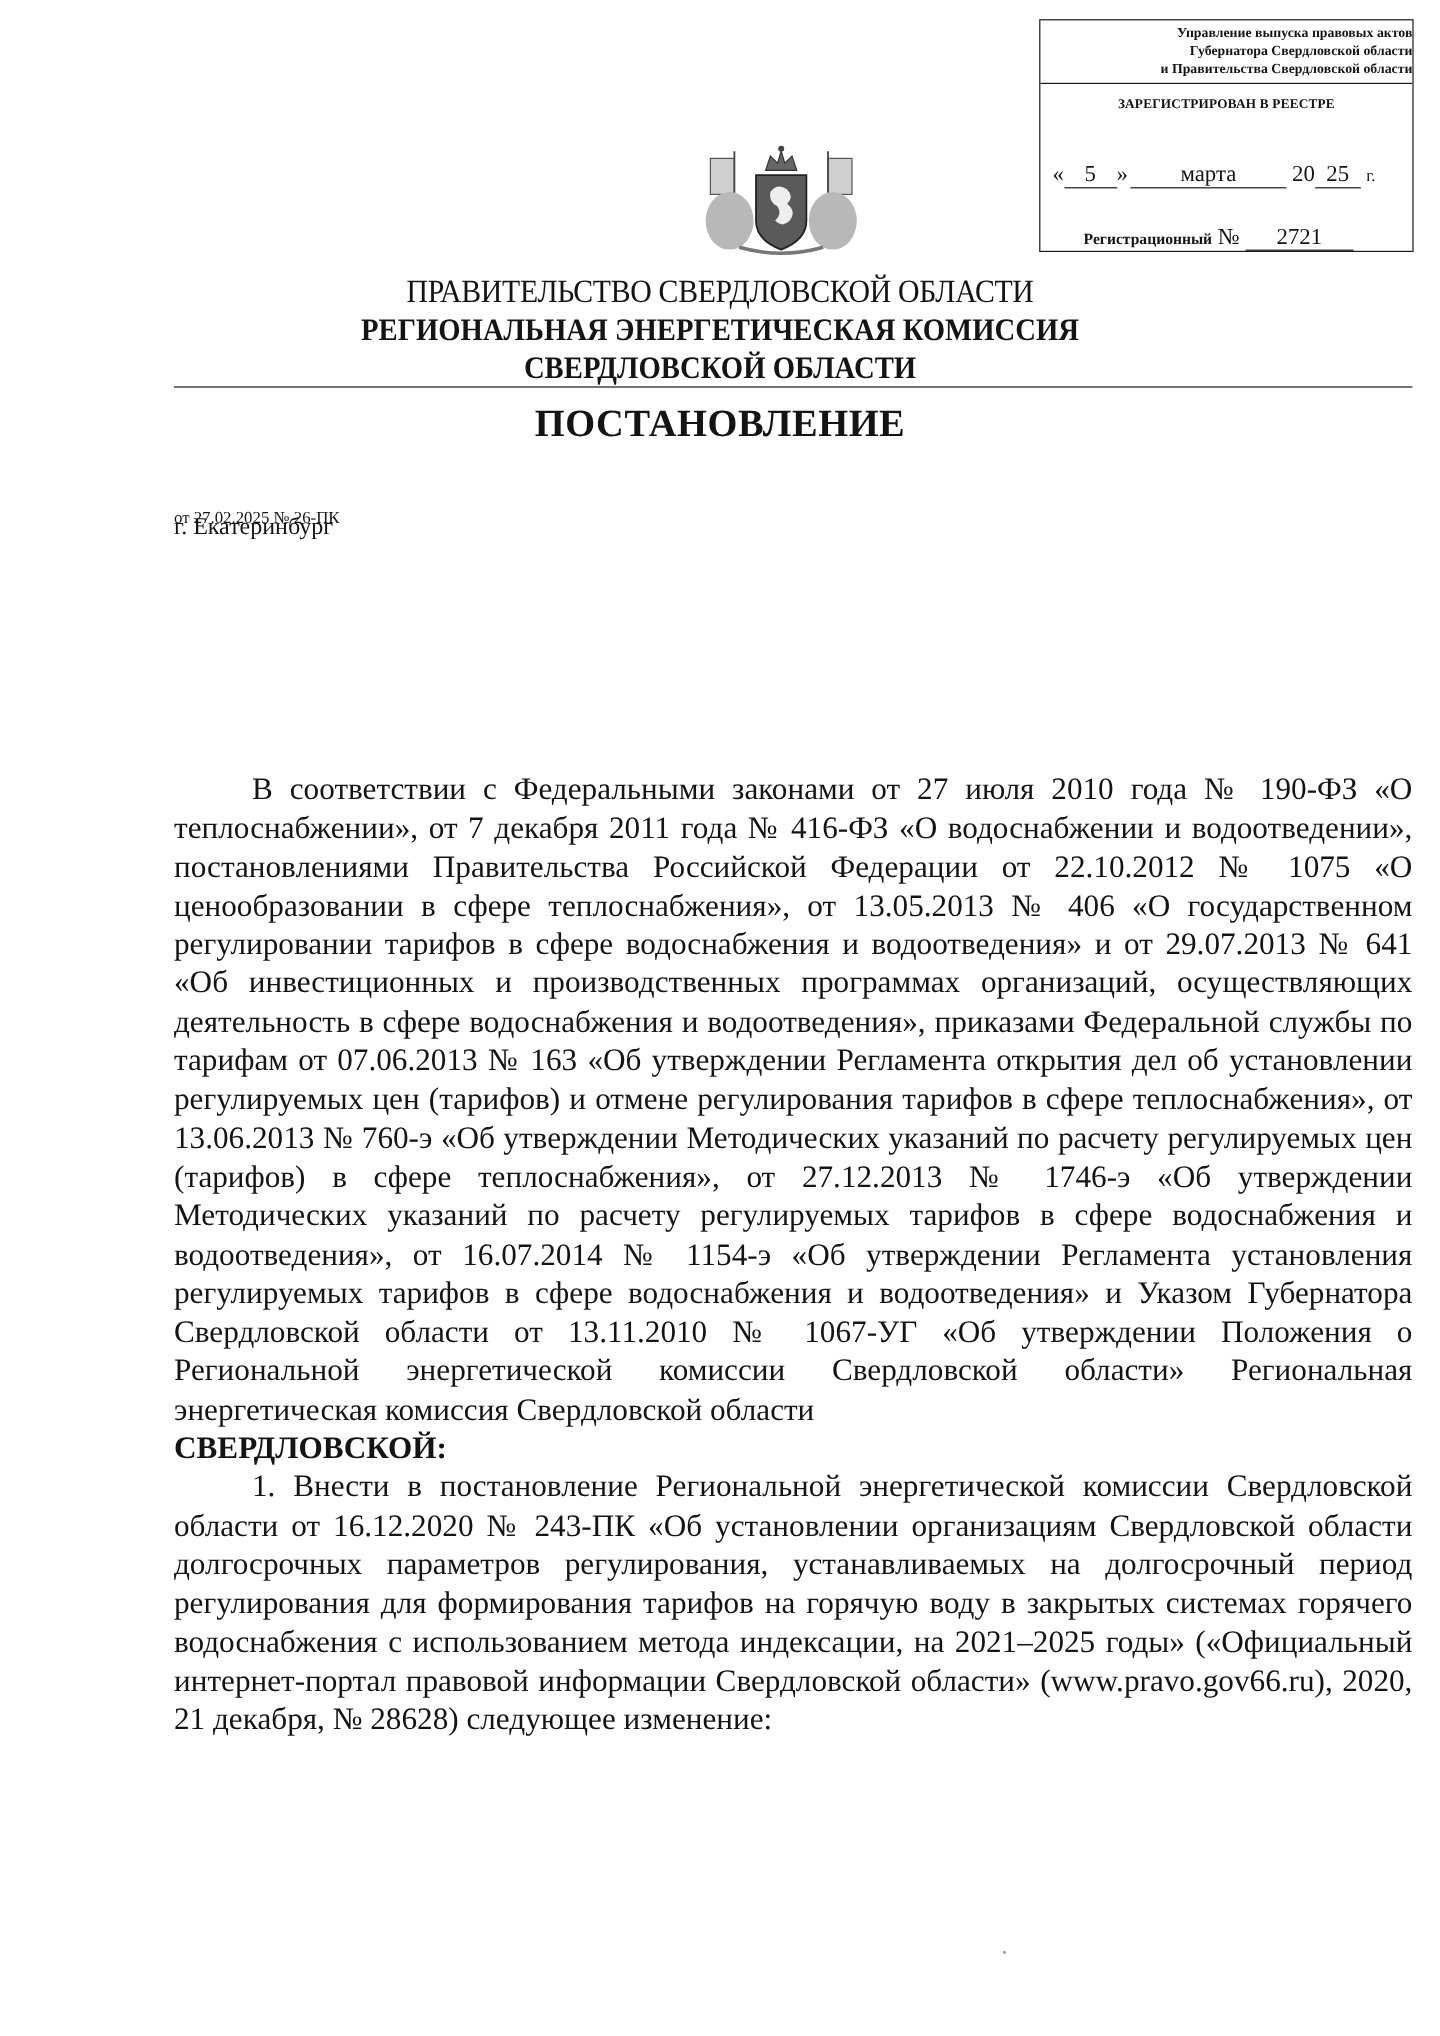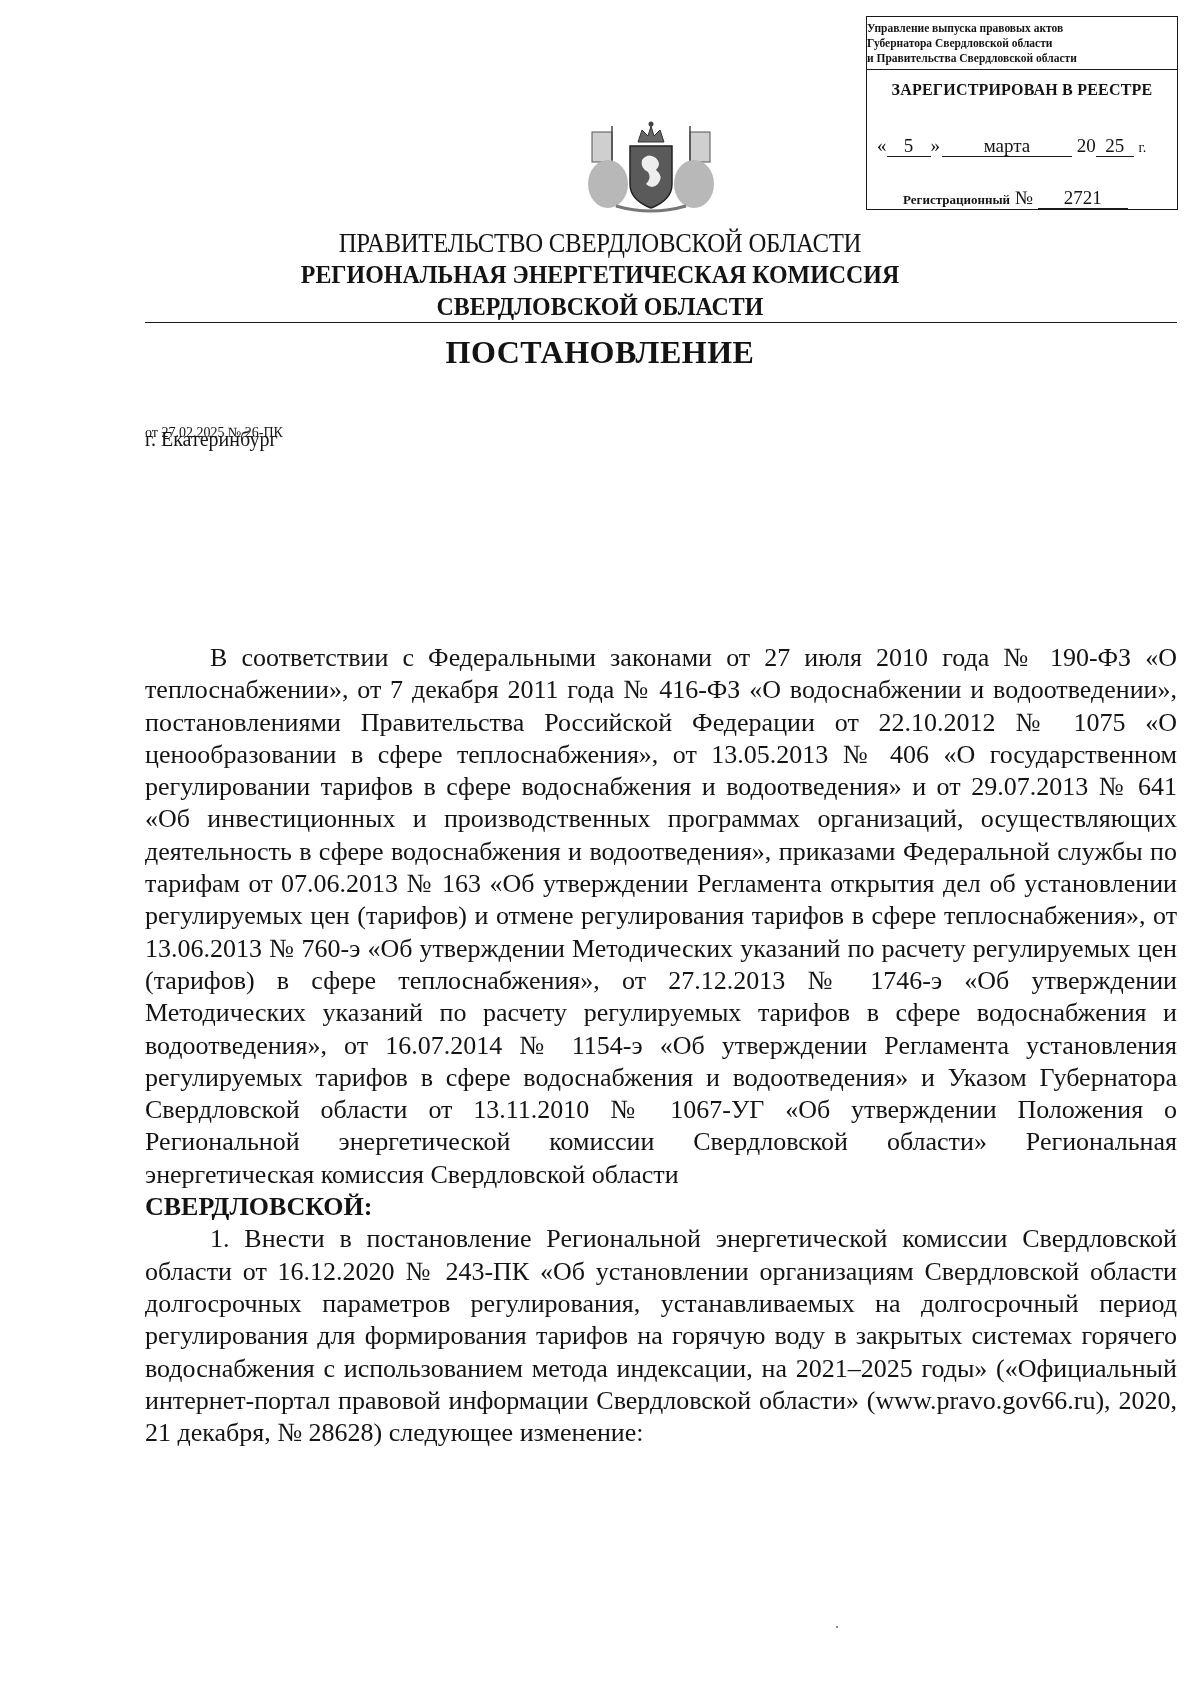--- a/index.html
+++ b/index.html
@@ -1,22 +1,22 @@
 <!DOCTYPE html>
 <html><head>
 <meta charset="utf-8">
 <style>
   html, body { margin: 0; padding: 0; background: #ffffff; }
   body { width: 1200px; height: 1697px; position: relative; overflow: hidden; color: #141414; font-family: "Liberation Serif", "DejaVu Serif", serif; }
   .page { position: absolute; left: 0; top: 0; width: 1200px; height: 1697px; }
 
   
   .stamp { position: absolute; left: 866px; top: 16px; width: 312px; height: 194px; border: 1.5px solid #1a1a1a; box-sizing: border-box; }
-  .stamp-head { height: 53px; border-bottom: 1.5px solid #1a1a1a; text-align: left; font-size: 11.5px; font-weight: bold; line-height: 15px; padding-top: 4px; box-sizing: border-box; }
-  .stamp-reg { text-align: center; font-weight: bold; font-size: 16px; margin-top: 11px; letter-spacing: 0.2px; }
+  .stamp-head { height: 53px; border-bottom: 1.5px solid #1a1a1a; text-align: right; font-size: 11.5px; font-weight: bold; line-height: 15px; padding-top: 4px; box-sizing: border-box; }
+  .stamp-reg { text-align: center; font-weight: bold; font-size: 11px; margin-top: 11px; letter-spacing: 0.2px; }
   .stamp-date { position: absolute; left: 10px; top: 118px; width: 292px; font-size: 19px; white-space: nowrap; }
   .uline { display: inline-block; border-bottom: 1px solid #1a1a1a; text-align: center; line-height: 20px; }
   .stamp-num { position: absolute; left: 20px; top: 170px; font-size: 19px; white-space: nowrap; margin-left: 16px; }
   .stamp-num .lbl { font-size: 13px; font-weight: bold; }
 
   
   .emblem { position: absolute; left: 586px; top: 118px; width: 130px; height: 96px; }
 
   
   .gov { position: absolute; left: 0; width: 1200px; text-align: center; }

